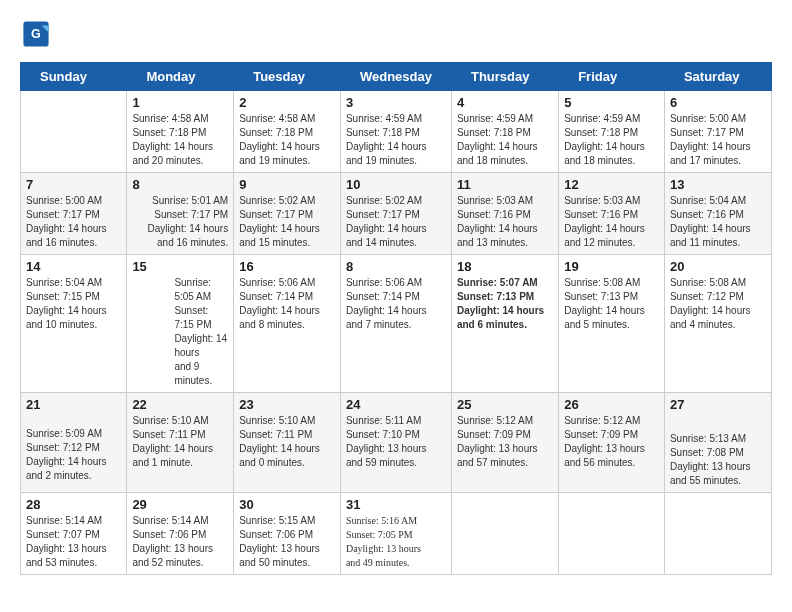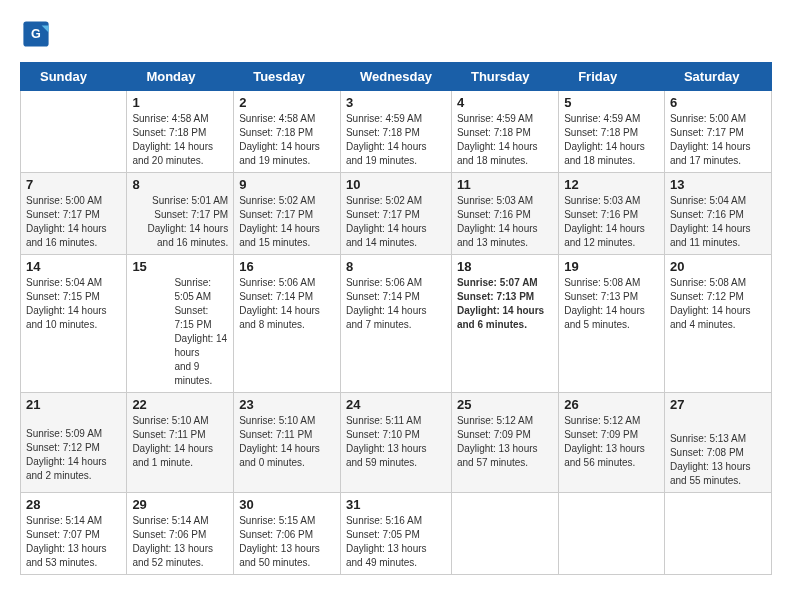--- a/index.html
+++ b/index.html
@@ -342,21 +342,21 @@
         </td>
         <td>
           <div class="day-number">30</div>
           <div class="day-info" style="white-space: pre-line;">Sunrise: 5:15 AM
 Sunset: 7:06 PM
 Daylight: 13 hours
 and 50 minutes.</div>
         </td>
         <td>
           <div class="day-number">31</div>
-          <div class="day-info" style="white-space: pre-line;">Sunrise: 5:16 AM
+          <div class="day-info" style="white-space: pre-line; font-family: Liberation Serif, serif;">Sunrise: 5:16 AM
 Sunset: 7:05 PM
 Daylight: 13 hours
 and 49 minutes.</div>
         </td>
         <td class="empty-cell"></td>
         <td class="empty-cell"></td>
         <td class="empty-cell"></td>
       </tr>
     </tbody>
 </table>

